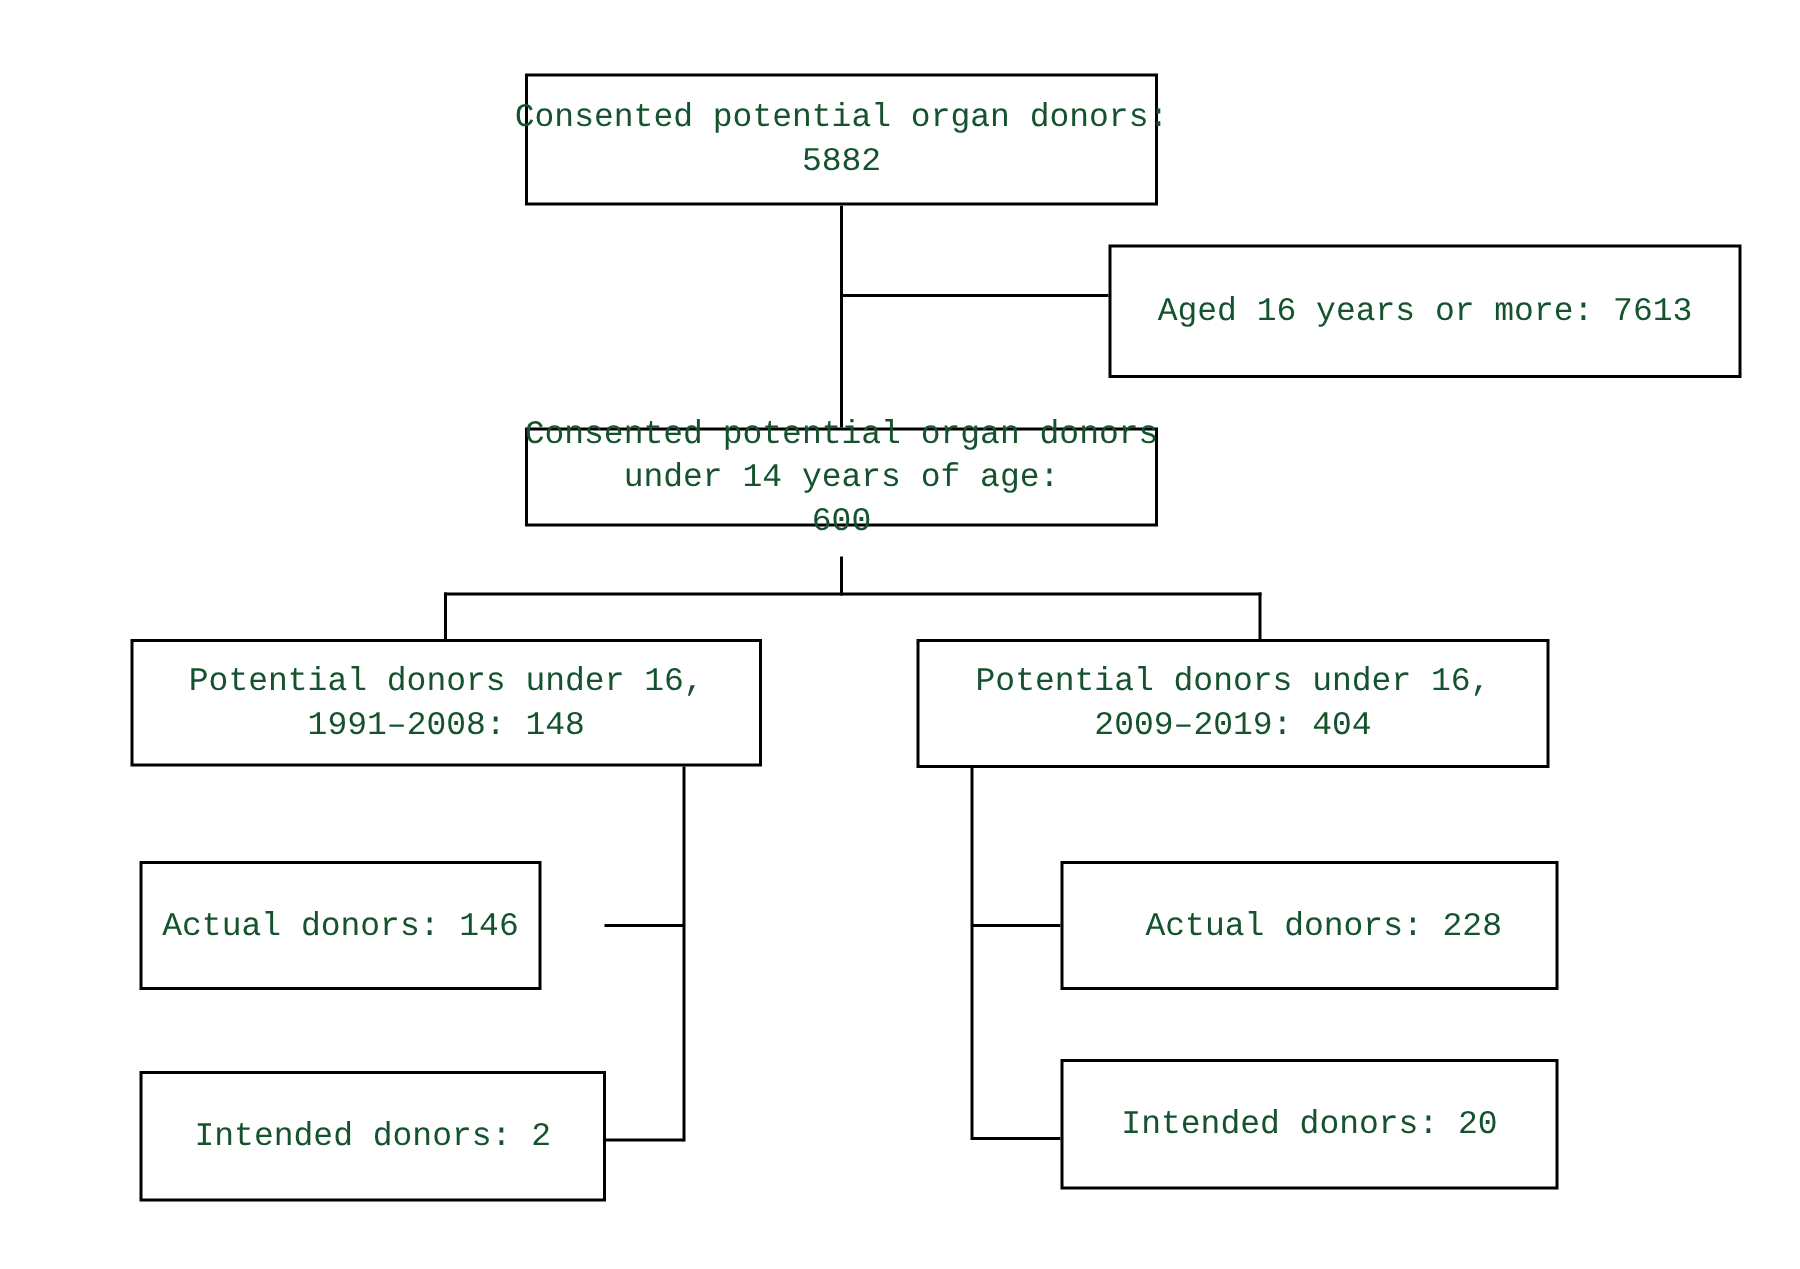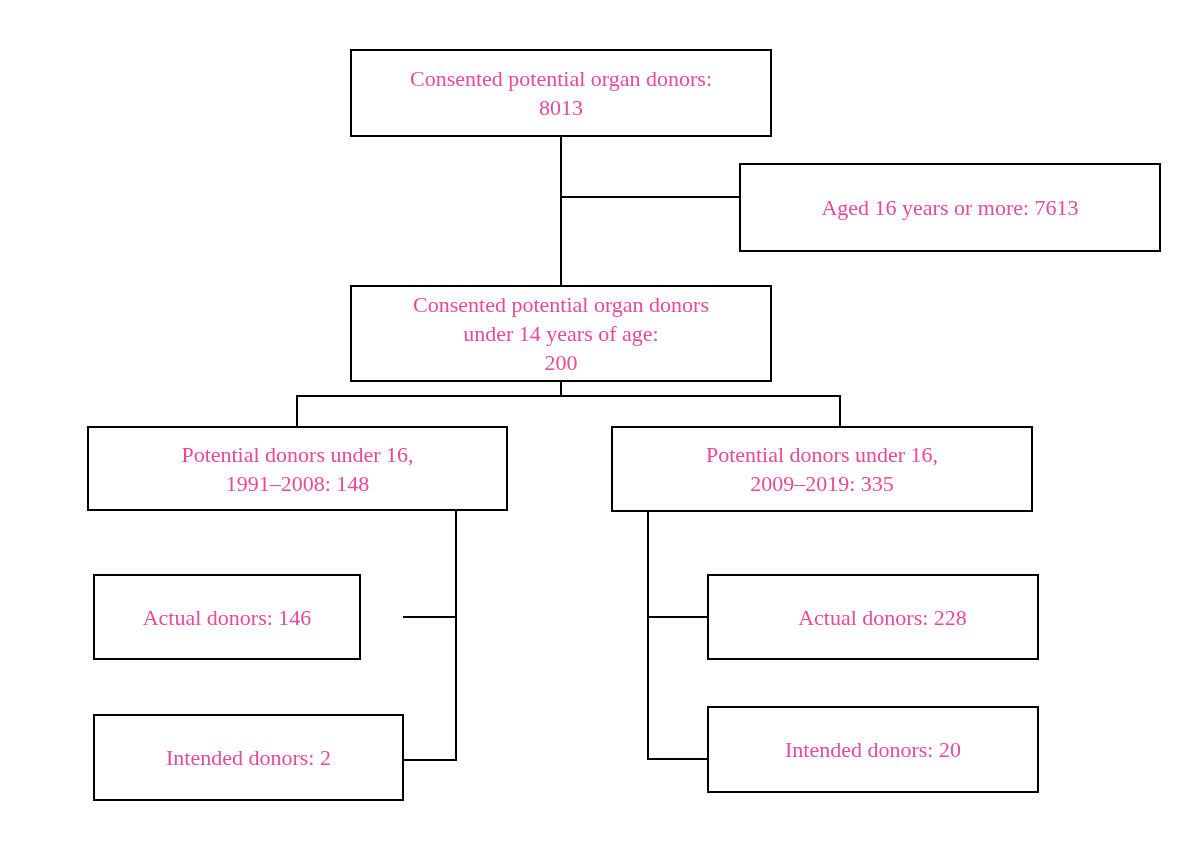--- a/index.html
+++ b/index.html
@@ -5,22 +5,22 @@
   html, body {
     margin: 0;
     padding: 0;
     background: #ffffff;
   }
   .canvas {
     position: relative;
     width: 1200px;
     height: 846px;
     background: #ffffff;
-    font-family: Liberation Serif, serif;
-    color: #ec4899;
+    font-family: Liberation Mono, monospace;
+    color: #14532d;
     overflow: hidden;
   }
   .node {
     position: absolute;
     box-sizing: border-box;
     border: 2px solid #000000;
     background: #ffffff;
     display: flex;
     flex-direction: column;
     align-items: center;
@@ -36,21 +36,21 @@
   }
   .cline {
     position: absolute;
     background: #000000;
     z-index: 1;
   }
 
   
   .n-top        { left: 350px; top: 49px;  width: 422px; height: 88px; }
   .n-aged       { left: 739px; top: 163px; width: 422px; height: 89px; text-align: right; }
-  .n-under16    { left: 350px; top: 285px; width: 422px; height: 97px; }
+  .n-under16    { left: 350px; top: 285px; width: 422px; height: 66px; }
   .n-p2000      { left: 87px;  top: 426px; width: 421px; height: 85px; }
   .n-p2009      { left: 611px; top: 426px; width: 422px; height: 86px; }
   .n-actual-l   { left: 93px;  top: 574px; width: 268px; height: 86px; }
   .n-intended-l { left: 93px;  top: 714px; width: 311px; height: 87px; }
   .n-actual-r   { left: 707px; top: 574px; width: 332px; height: 86px; padding-left: 19px; }
   .n-intended-r { left: 707px; top: 706px; width: 332px; height: 87px; }
 
   
   .c1  { left: 560px; top: 137px; width: 2px;   height: 149px; }
   .c2  { left: 561px; top: 196px; width: 179px; height: 2px;   }
@@ -78,41 +78,41 @@
   <div class="cline c6"></div>
   <div class="cline c7"></div>
   <div class="cline c8"></div>
   <div class="cline c9"></div>
   <div class="cline c10"></div>
   <div class="cline c11"></div>
   <div class="cline c12"></div>
 
   <div class="node n-top">
     <span class="line">Consented potential organ donors:</span>
-    <span class="line">8013</span>
+    <span class="line">5882</span>
   </div>
 
   <div class="node n-aged">
     <span class="line">Aged 16 years or more: 7613</span>
   </div>
 
   <div class="node n-under16">
     <span class="line">Consented potential organ donors</span>
     <span class="line">under 14 years of age:</span>
-    <span class="line">200</span>
+    <span class="line">600</span>
   </div>
 
   <div class="node n-p2000">
     <span class="line">Potential donors under 16,</span>
     <span class="line">1991–2008: 148</span>
   </div>
 
   <div class="node n-p2009">
     <span class="line">Potential donors under 16,</span>
-    <span class="line">2009–2019: 335</span>
+    <span class="line">2009–2019: 404</span>
   </div>
 
   <div class="node n-actual-l">
     <span class="line">Actual donors: 146</span>
   </div>
 
   <div class="node n-intended-l">
     <span class="line">Intended donors: 2</span>
   </div>
 

